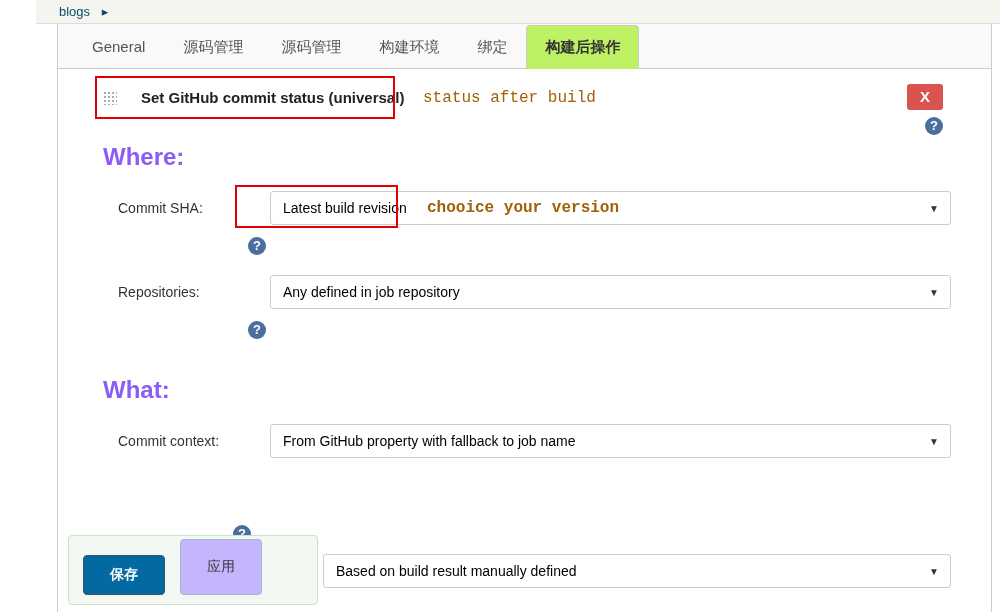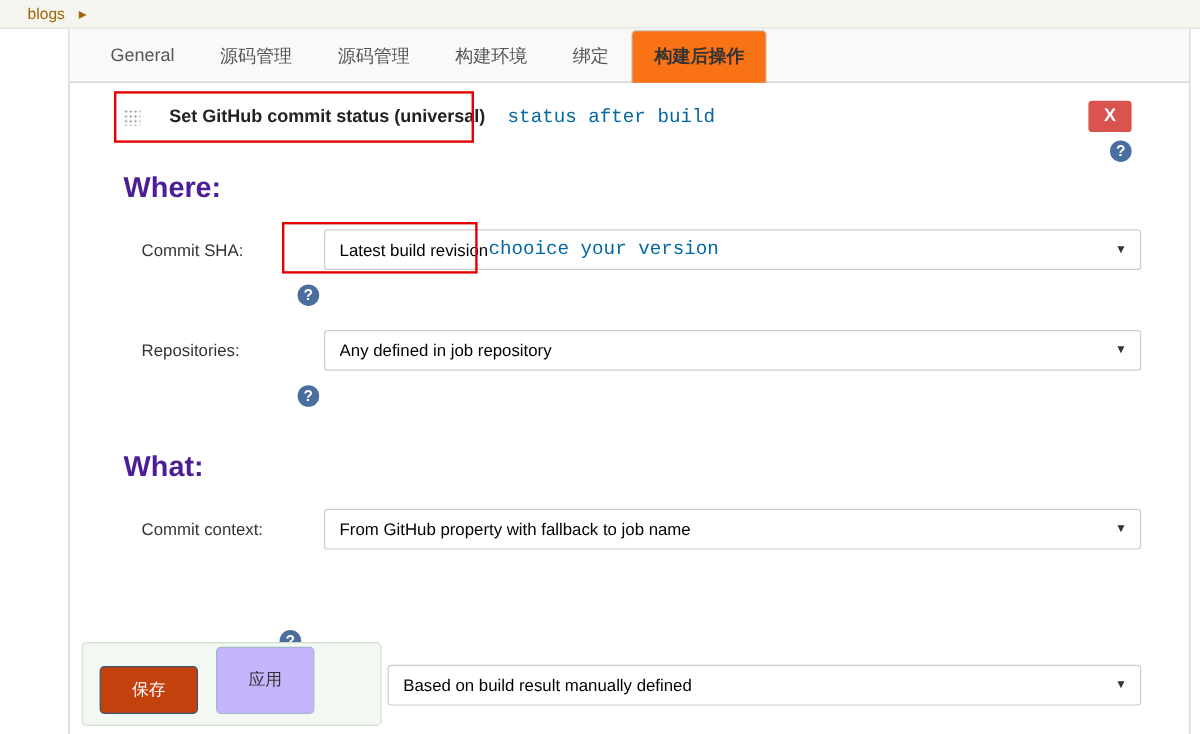--- a/index.html
+++ b/index.html
@@ -7,22 +7,23 @@
       font-family: Arial, "Microsoft YaHei", sans-serif;
       background: #fff;
       width: 1000px;
       height: 612px;
       overflow: hidden;
     }
     .breadcrumb {
       background: #f5f5f0;
       padding: 4px 23px;
       font-size: 13px;
-      color: #a16207;
+      color: #0c4a6e;
       border-bottom: 1px solid #ddd;
+      margin-left: 36px;
     }
     .breadcrumb span { margin-right: 8px; }
     .main-container {
       margin-left: 57px;
       margin-right: 8px;
       border: 1px solid #ccc;
       border-top: none;
       background: #fff;
       height: 590px;
       position: relative;
@@ -37,21 +38,21 @@
       padding: 12px 18px;
       font-size: 15px;
       color: #555;
       cursor: pointer;
       border: 1px solid transparent;
       border-bottom: none;
       position: relative;
       top: 1px;
     }
     .tab.active {
-      background: #f97316;
+      background: #bef264;
       border-color: #ccc;
       border-radius: 4px 4px 0 0;
       font-weight: bold;
       color: #333;
     }
     .content {
       padding: 20px 30px;
     }
     .section-header {
       display: flex;
@@ -72,21 +73,21 @@
       font-size: 15px;
       color: #222;
       margin-left: 16px;
     }
     .red-box1 {
       position: absolute;
       border: 2px solid #e40000;
       pointer-events: none;
     }
     .annotation {
-      color: #0369a1;
+      color: #a16207;
       font-family: "Courier New", monospace;
       font-size: 16px;
       position: absolute;
     }
     .close-btn {
       position: absolute;
       right: 8px;
       top: -5px;
       background: #d9534f;
       color: #fff;
@@ -110,21 +111,21 @@
       color: #fff;
       text-align: center;
       line-height: 18px;
       font-size: 13px;
       font-weight: bold;
       cursor: pointer;
     }
     .section-label {
       font-size: 24px;
       font-weight: bold;
-      color: #4c1d95;
+      color: #8b5cf6;
       margin: 37px 0 20px 0;
     }
     .form-row {
       display: flex;
       align-items: center;
       margin-bottom: 12px;
       gap: 37px;
     }
     .form-label {
       width: 130px;
@@ -190,24 +191,24 @@
       z-index: 5;
     }
     .btn {
       padding: 10px 26px;
       border-radius: 4px;
       font-size: 14px;
       cursor: pointer;
       border: 1px solid;
     }
     .btn-primary {
-      background: #c2410c;
+      background: #0369a1;
       color: #fff;
       border-color: #3a5470;
-      font-weight: normal;
+      font-weight: bold;
       margin-top: 16px;
     }
     .btn-secondary {
       background: #c4b5fd;
       color: #333;
       border-color: #9fb8d0;
     }
     .last-select {
       position: absolute;
       left: 265px;
@@ -273,21 +274,21 @@
       <div class="form-row">
         <div class="form-label">Commit SHA:</div>
         <div class="select-wrapper">
           <select class="select-box">
             <option>Latest build revision</option>
           </select>
           <span class="select-arrow">▼</span>
         </div>
       </div>
       <div class="red-box1" style="left:132px; top:96px; width:163px; height:43px;"></div>
-      <div class="annotation" style="left:304px; top:110px;">chooice your version</div>
+      <div class="annotation" style="left:324px; top:110px;font-weight:bold;">chooice your version</div>
       <div class="help-icon">?</div>
 
       <div class="form-row">
         <div class="form-label">Repositories:</div>
         <div class="select-wrapper">
           <select class="select-box">
             <option>Any defined in job repository</option>
           </select>
           <span class="select-arrow">▼</span>
         </div>

